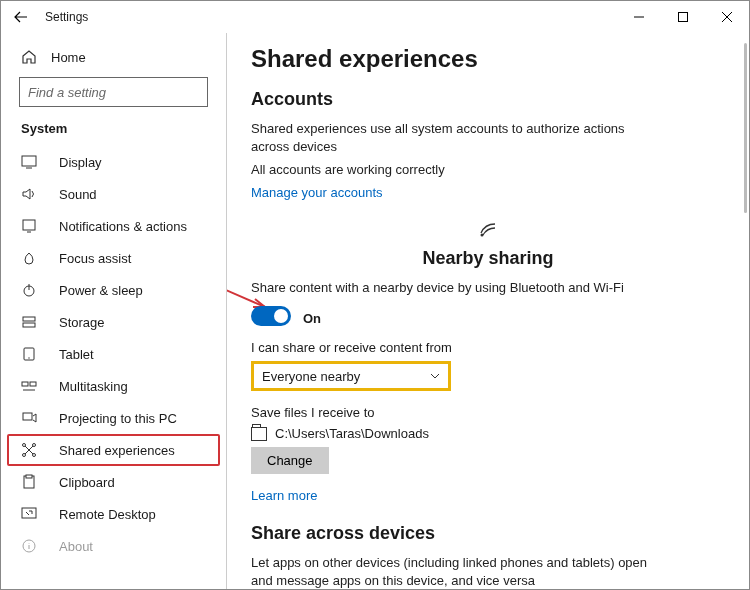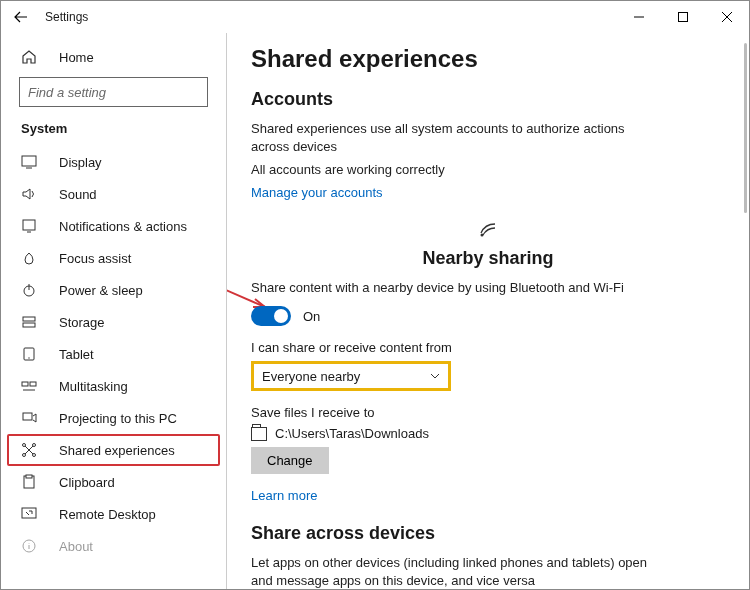--- a/index.html
+++ b/index.html
@@ -6,37 +6,37 @@
   body { font-family: "Segoe UI", sans-serif; font-size: 13px; color: #1a1a1a; background: #fff; }
   .window { width: 750px; height: 590px; border: 1px solid #888; position: relative; overflow: hidden; display: flex; flex-direction: column; background: #fff; }
   .titlebar { height: 32px; display: flex; align-items: center; justify-content: space-between; padding: 0 0 0 8px; }
   .titlebar-left { display: flex; align-items: center; gap: 12px; }
   .back-btn { width: 24px; height: 24px; display: flex; align-items: center; justify-content: center; cursor: pointer; }
   .title-text { font-size: 12px; }
   .winctrls { display: flex; }
   .winctrl { width: 44px; height: 32px; display: flex; align-items: center; justify-content: center; cursor: pointer; }
   .body { flex: 1; display: flex; overflow: hidden; }
   .sidebar { width: 225px; padding: 8px 0 0 0; display: flex; flex-direction: column; overflow-y: auto; }
-  .home-row { display: flex; align-items: center; gap: 22px; padding: 8px 20px 12px 20px; cursor: pointer; }
+  .home-row { display: flex; align-items: center; gap: 14px; padding: 8px 20px 12px 20px; cursor: pointer; }
   .home-row .icon { width: 16px; height: 16px; display: flex; align-items: center; justify-content: center; }
   .searchbox { margin: 0 18px 14px 18px; height: 30px; border: 1px solid #666; display: flex; align-items: center; padding: 0 12px 0 8px; justify-content: space-between; background: #fff; }
   .searchbox input { border: none; outline: none; font-family: inherit; font-size: 13px; flex: 1; background: transparent; color: #555; }
   .searchbox input::placeholder { color: #6a6a6a; font-style: italic; }
   .section-header { font-weight: 600; padding: 0 20px 10px 20px; font-size: 13px; }
   .nav-item { display: flex; align-items: center; gap: 22px; padding: 8px 20px; cursor: pointer; font-size: 13px; }
   .nav-item .icon { width: 16px; height: 16px; display: flex; align-items: center; justify-content: center; flex-shrink: 0; }
   .nav-item.highlighted { border: 2px solid #d13438; border-radius: 2px; margin: 0 6px; padding: 6px 12px; }
   .content { flex: 1; padding: 12px 24px 0 24px; border-left: 1px solid #ccc; overflow-y: hidden; position: relative; }
   .scroll-thumb { position: absolute; right: 2px; top: 10px; width: 3px; height: 170px; background: #bbb; border-radius: 2px; }
   h1 { font-size: 24px; font-weight: 600; margin-bottom: 16px; }
   h2 { font-size: 18px; font-weight: 600; margin-bottom: 10px; margin-top: 6px; }
   h2.with-icon { display: flex; align-items: center; gap: 8px; flex-direction: column; }
   p { font-size: 13px; line-height: 1.35; margin-bottom: 6px; color: #222; max-width: 400px; }
   .link { color: #0067c0; cursor: pointer; font-size: 13px; display: inline-block; margin-bottom: 14px; }
-  .toggle-row { display: flex; align-items: center; gap: 12px; margin: 10px 0 14px 0; }
+  .toggle-row { display: flex; align-items: flex-end; gap: 12px; margin: 10px 0 14px 0; font-weight: bold; }
   .toggle { width: 40px; height: 20px; border-radius: 10px; background: #0067c0; position: relative; cursor: pointer; }
   .toggle::after { content: ""; position: absolute; right: 3px; top: 3px; width: 14px; height: 14px; border-radius: 50%; background: #fff; }
   .label-sm { font-size: 13px; margin-bottom: 6px; display: block; }
   .select { width: 200px; height: 30px; border: 3px solid #eab308; display: flex; align-items: center; justify-content: space-between; padding: 0 8px; cursor: pointer; margin-bottom: 14px; }
   .path-row { display: flex; align-items: flex-end; gap: 8px; margin-bottom: 6px; }
   .folder-icon { width: 16px; height: 14px; border: 1px solid #333; background: #fff; position: relative; }
   .folder-icon::before { content: ""; position: absolute; top: -4px; left: 0; width: 7px; height: 3px; border: 1px solid #333; border-bottom: none; }
   .change-btn { background: #ccc; border: none; padding: 6px 16px; font-family: inherit; font-size: 13px; cursor: pointer; margin-bottom: 14px; }
   .arrow-annot { position: absolute; left: -10px; top: 252px; pointer-events: none; }
   svg { display: block; }

